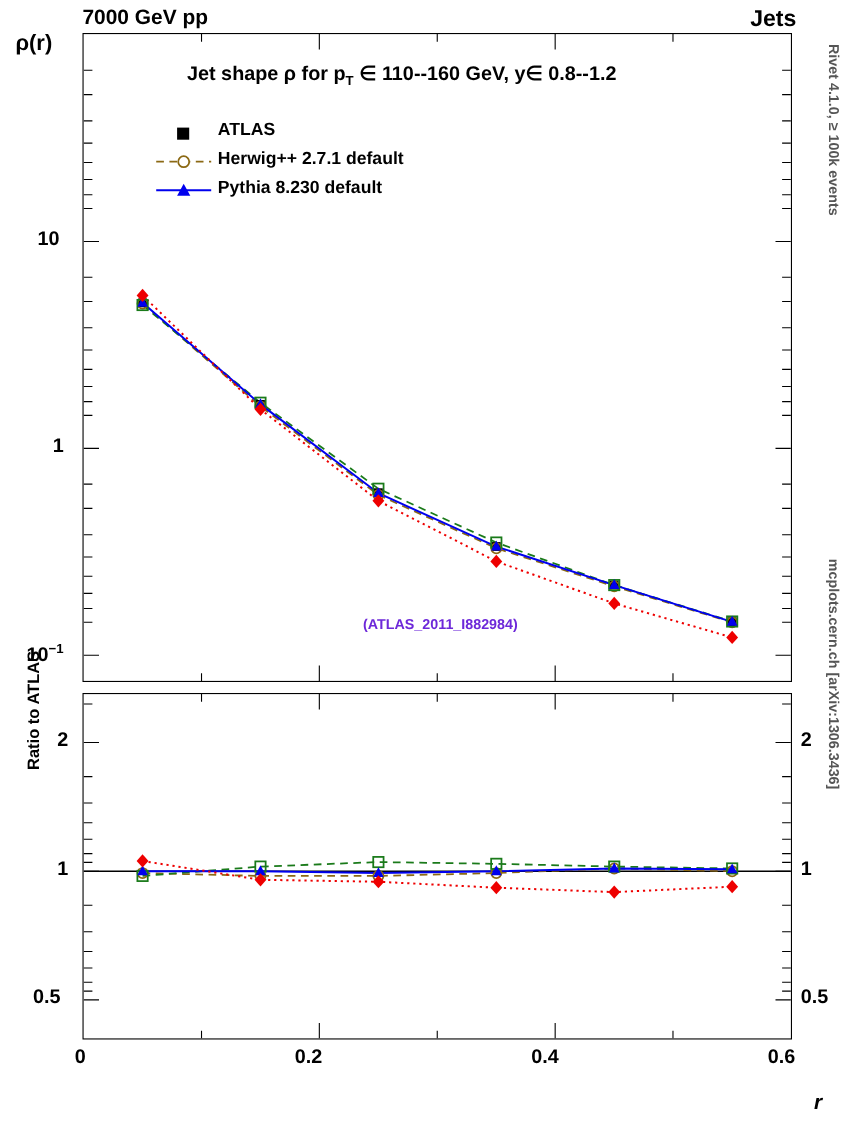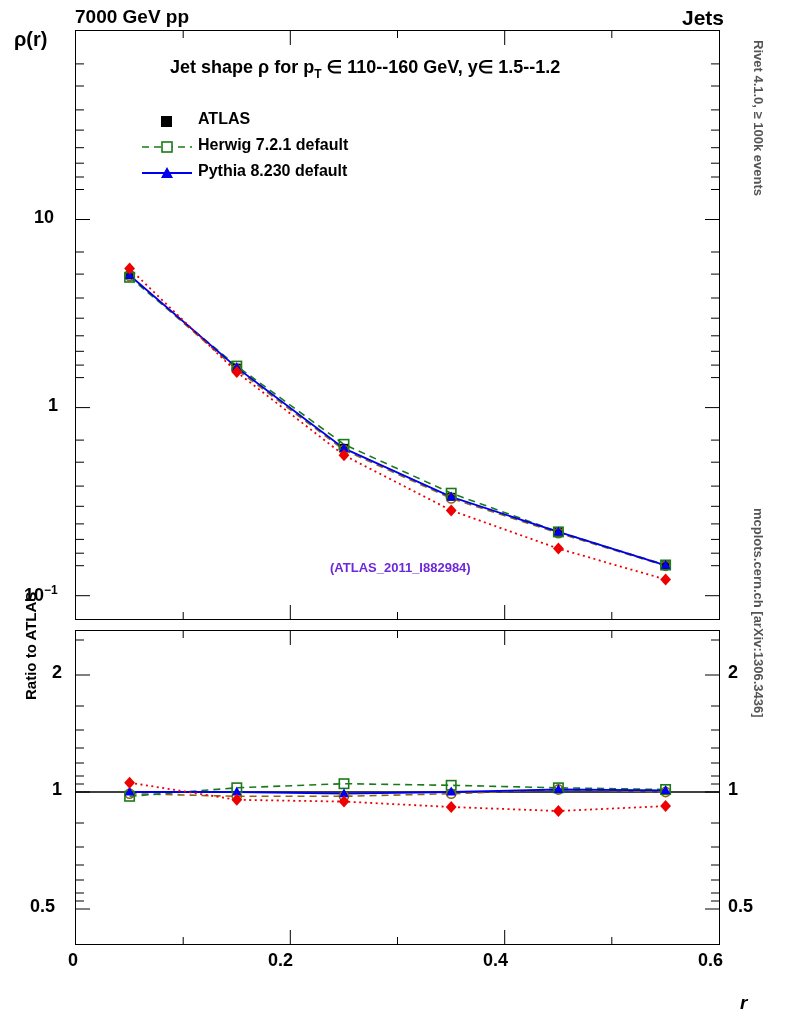--- a/index.html
+++ b/index.html
@@ -263,41 +263,41 @@
         <polygon points="53.6,231.6 48.2,237.6 53.6,243.6 59.0,237.6"></polygon>
         <polygon points="160.8,335.1 155.4,341.1 160.8,347.1 166.2,341.1"></polygon>
         <polygon points="268.0,418.3 262.6,424.3 268.0,430.3 273.4,424.3"></polygon>
         <polygon points="375.2,473.4 369.8,479.4 375.2,485.4 380.6,479.4"></polygon>
         <polygon points="482.4,511.6 477.0,517.6 482.4,523.6 487.8,517.6"></polygon>
         <polygon points="589.6,542.5 584.2,548.5 589.6,554.5 595.0,548.5"></polygon>
       </g>
     </svg>
   </div>
 
-  <div class="abs txt" id="plot-title"><span>Jet shape </span><span>ρ</span><span> for p</span><span class="sub">T</span><span> ∈ 110--160 GeV, y∈ 1.5--1.2</span></div>
+  <div class="abs txt" id="plot-title"><span>Jet shape </span><span>ρ</span><span> for p</span><span class="sub">T</span><span> ∈ 110--160 GeV, y∈ 0.8--1.2</span></div>
 
   <div class="abs txt" id="watermark">(ATLAS_2011_I882984)</div>
 
   <div class="abs" id="legend">
     <div class="legend-row">
       <span class="legend-marker">
         <svg width="58" height="22">
             <rect x="21" y="6" width="11" height="11" fill="#000000"></rect>
           </svg>
       </span>
       <span class="legend-label">ATLAS</span>
     </div>
     <div class="legend-row">
       <span class="legend-marker">
         <svg width="58" height="22">
-          <line x1="2" y1="11" x2="52" y2="11" stroke="#1a7a1a" stroke-width="1.6" stroke-dasharray="7,5"></line>
-          <rect x="22" y="6" width="10" height="10" fill="#ffffff" stroke="#1a7a1a" stroke-width="1.6"></rect>
+          <line x1="2" y1="11" x2="52" y2="11" stroke="#8B6914" stroke-width="1.6" stroke-dasharray="7,5"></line>
+          <circle cx="27" cy="11" r="5" fill="#ffffff" stroke="#8B6914" stroke-width="1.6"></circle>
         </svg>
       </span>
-      <span class="legend-label">Herwig 7.2.1 default</span>
+      <span class="legend-label">Herwig++ 2.7.1 default</span>
     </div>
     <div class="legend-row">
       <span class="legend-marker">
         <svg width="58" height="22">
           <line x1="2" y1="11" x2="52" y2="11" stroke="#0000ee" stroke-width="1.8"></line>
           <polygon points="27,5 21,16 33,16" fill="#0000ee"></polygon>
         </svg>
       </span>
       <span class="legend-label">Pythia 8.230 default</span>
     </div>

